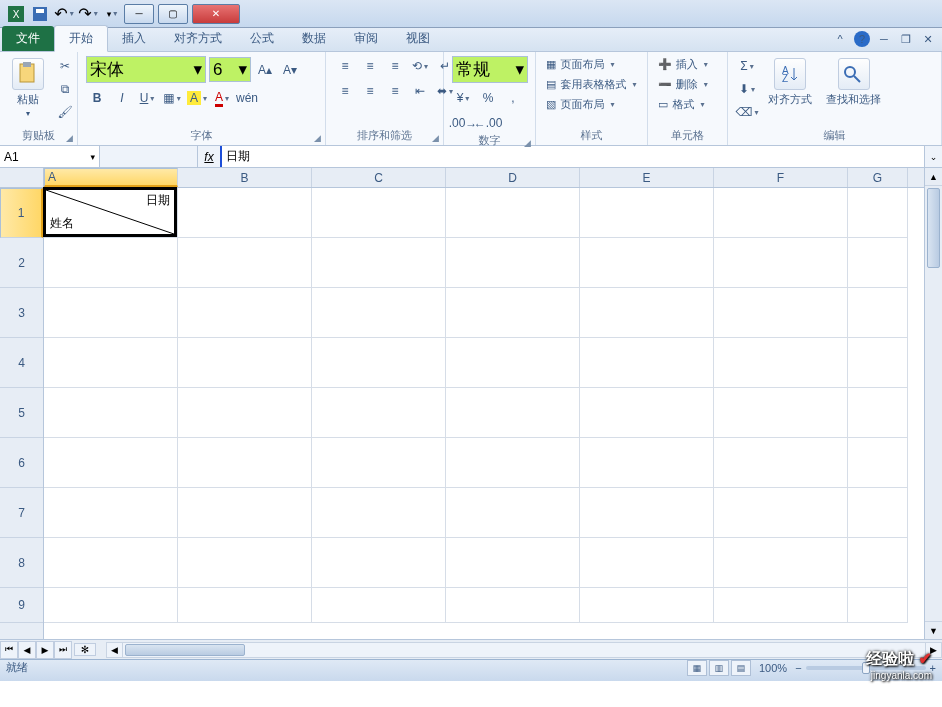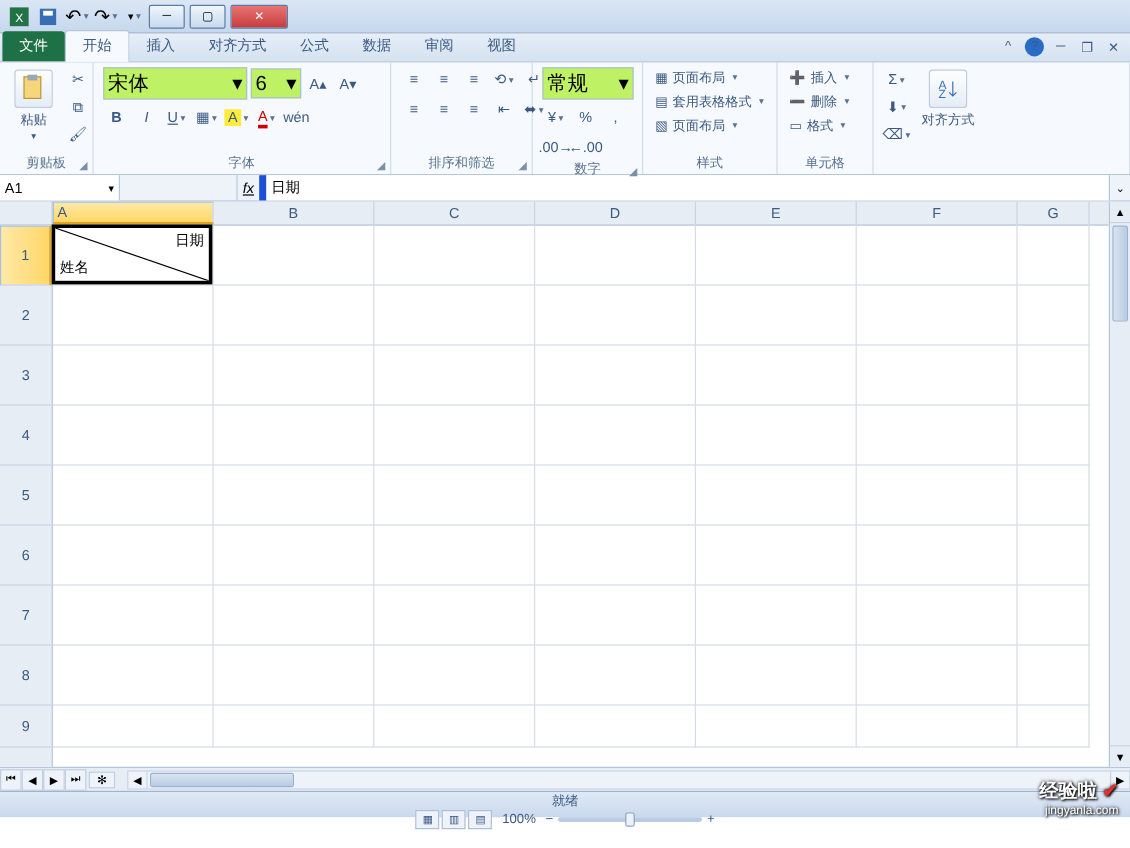--- a/index.html
+++ b/index.html
@@ -35,21 +35,21 @@
 .col { display:flex; flex-direction:column; gap:3px; }
 .sm { width:22px; height:20px; border:1px solid transparent; display:flex; align-items:center; justify-content:center; font-size:12px; color:#3b5a82; }
 .sel { border:1px solid #abc0d8; background:#bef264; font-size:17px; padding:1px 3px; display:flex; align-items:center; justify-content:space-between; }
 .menu-item { display:flex; align-items:center; gap:4px; font-size:11px; color:#3b5a82; padding:1px 2px; }
 .dd::after { content:"▾"; font-size:8px; margin-left:2px; color:#5a7190;}
 
 
 .fbar { height:22px; border-bottom:1px solid #b6c6db; display:flex; align-items:stretch; background:#eef3fa; }
 .namebox { width:100px; border-right:1px solid #b6c6db; background:#fff; display:flex; align-items:center; padding:0 4px; font-size:12px; justify-content:space-between;}
 .fbar .gap { width:98px; border-right:1px solid #b6c6db;}
-.fx { width:24px; border-right:6px solid #1d4ed8; display:flex; align-items:center; justify-content:center; font-style:italic; font-size:12px;text-decoration:underline;}
+.fx { width:24px; border-right:2px solid #1d4ed8; display:flex; align-items:center; justify-content:center; font-style:italic; font-size:12px;text-decoration:underline;}
 .finput { flex:1; background:#fff; padding:2px 4px; font-size:12px; border:none; outline:none;}
 .fexp { width:18px; border-left:1px solid #b6c6db; display:flex; align-items:center; justify-content:center; font-size:9px;}
 
 
 .gridwrap { position:relative; height:471px; }
 .corner { position:absolute; left:0; top:0; width:44px; height:20px; background:#e7edf5; border-right:1px solid #b6c6db; border-bottom:1px solid #b6c6db;}
 .colheads { position:absolute; left:44px; top:0; right:18px; height:20px; display:flex; background:#e7edf5; border-bottom:1px solid #b6c6db;}
 .ch { border-right:1px solid #c9d4e3; text-align:center; font-size:12px; color:#3b5a82; line-height:20px; }
 .ch.sel{ background:linear-gradient(#ffe9a7,#ffd767); border-bottom:2px solid #e3a21a;}
 .rowheads { position:absolute; left:0; top:20px; width:44px; bottom:0; background:#e7edf5; border-right:1px solid #b6c6db;}
@@ -72,21 +72,21 @@
 .sheetbar .tabs{ display:flex; margin-left:2px;}
 .sheetbar .tab{ padding:2px 10px; border:1px solid #b6c6db; border-top:none; background:#dbe6f4; margin-right:-1px; border-radius:0 0 4px 4px;}
 .sheetbar .tab.active{ background:#fff; font-weight:bold;}
 .sheetbar .hscroll{ flex:1; margin-left:10px; height:16px; background:#eef3fa; border:1px solid #c9d4e3; position:relative;}
 .sheetbar .hscroll .l,.sheetbar .hscroll .r{position:absolute;top:0;width:16px;height:14px;display:flex;align-items:center;justify-content:center;font-size:9px;}
 .sheetbar .hscroll .l{left:0;border-right:1px solid #c9d4e3;}
 .sheetbar .hscroll .r{right:0;border-left:1px solid #c9d4e3;}
 .sheetbar .hscroll .thumb{position:absolute;left:18px;top:1px;height:12px;width:120px;background:linear-gradient(#d9e4f1,#b9cbe2);border:1px solid #9bb2ce;border-radius:2px;}
 
 
-.status { height:22px; background:linear-gradient(#dfe9f5,#c9d9ed); border-top:1px solid #9cb4d1; display:flex; align-items:center; font-size:11px; color:#3b5a82; padding:0 6px; justify-content:space-between;flex-direction:column;}
+.status { height:22px; background:linear-gradient(#dfe9f5,#c9d9ed); border-top:1px solid #9cb4d1; display:flex; align-items:flex-start; font-size:11px; color:#3b5a82; padding:0 6px; justify-content:space-between;}
 .status .views{display:flex;gap:2px;}
 .status .views .v{width:20px;height:16px;border:1px solid #aebfd6;background:#eef3fa;display:flex;align-items:center;justify-content:center;font-size:9px;}
 .status .zoom{display:flex;align-items:center;gap:4px;}
 .status .slider{width:120px;height:4px;background:#b9cbe2;position:relative;border-radius:2px;}
 .status .slider .knob{position:absolute;left:50%;top:-4px;width:8px;height:12px;background:#eef3fa;border:1px solid #8ba4c3;border-radius:2px;transform:translateX(-50%);}
 
 .watermark{position:absolute;right:10px;bottom:26px;font-size:16px;font-weight:bold;color:#fff;text-shadow:0 0 3px #000,1px 1px 2px #000;}
 .watermark .ck{color:#e03030;}
 .watermark .sub{display:block;font-size:10px;font-weight:normal;text-align:right;}
 
@@ -277,21 +277,31 @@
       <div class="big-btn">
         <div class="icn">
             <svg width="24" height="20">
               <text x="4" y="10" font-size="10" fill="#3b6db4">A</text>
               <text x="4" y="18" font-size="10" fill="#3b6db4">Z</text>
               <path d="M16 4 L16 16 M13 13 L16 16 L19 13" stroke="#3b6db4" fill="none"></path>
             </svg>
           </div>
         <span>对齐方式</span>
       </div>
-    </div>
+      <div class="big-btn">
+        <div class="icn">
+            <svg width="24" height="20">
+              <circle cx="8" cy="8" r="5" fill="none" stroke="#3b6db4" stroke-width="2"></circle>
+              <line x1="12" y1="12" x2="18" y2="18" stroke="#3b6db4" stroke-width="2"></line>
+            </svg>
+          </div>
+        <span>查找和选择</span>
+      </div>
+    </div>
+    <div class="group-label">编辑</div>
   </div>
 </div>
 
 <div class="fbar">
   <div class="namebox">
       <span>A1</span>
       <span style="font-size:9px;">▾</span>
     </div>
   <div class="gap"></div>
   <div class="fx">fx</div>

